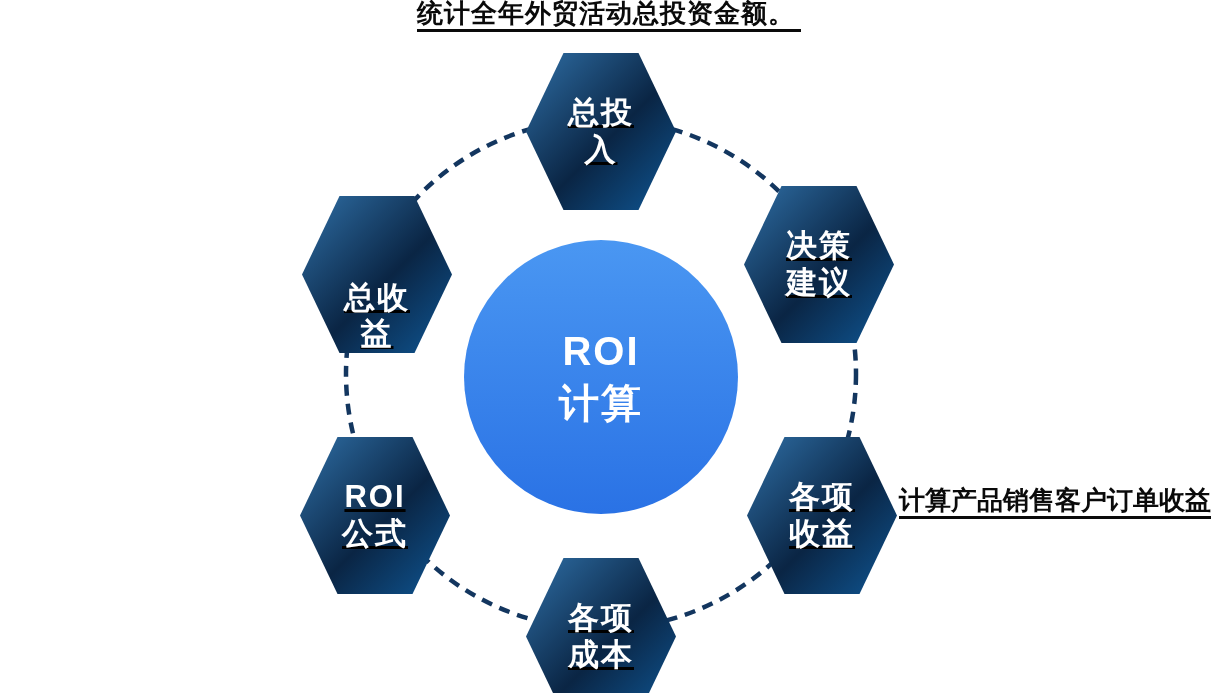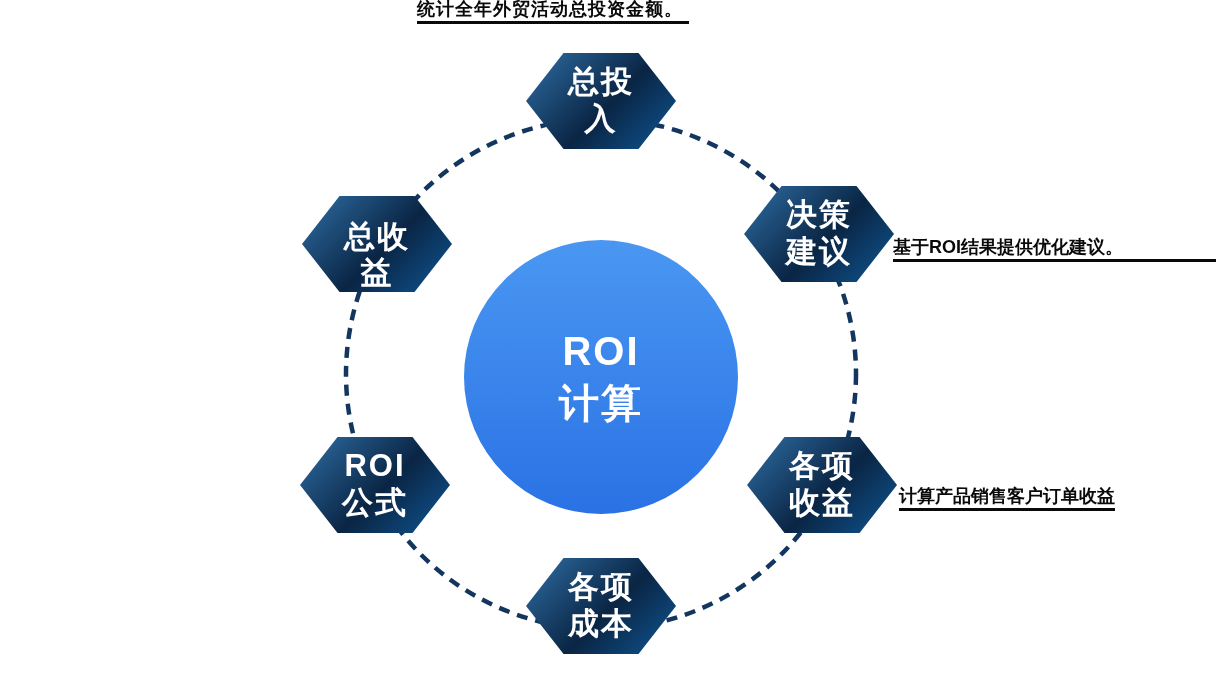--- a/index.html
+++ b/index.html
@@ -6,25 +6,26 @@
   .canvas{
     position:relative;
     width:1216px;height:693px;
     background:#ffffff;
     overflow:hidden;
     font-family:"Liberation Sans","DejaVu Sans",sans-serif;
   }
   .orbit{position:absolute;left:0;top:0;}
   .hex{
     position:absolute;
-    width:150px;height:96px;
+    width:150px;height:157px;
     clip-path:polygon(0 50%,25% 0,75% 0,100% 50%,75% 100%,25% 100%);
     background:linear-gradient(135deg,#2f6fa6 0%,#0a2544 55%,#0f5795 100%);
     display:flex;align-items:center;justify-content:center;
     text-align:center;
+    text-decoration:underline;
   }
   .hex-label{
     color:#ffffff;
     font-size:31px;font-weight:bold;
     line-height:1.18;letter-spacing:2px;
     white-space:pre-line;
   }
   .hex-ti{left:526px;top:53px;}
   .hex-tr{left:302px;top:196px;align-items:flex-end;}
   .hex-da{left:744px;top:186px;}
@@ -40,21 +41,21 @@
   }
   .circle-label{
     color:#ffffff;
     font-size:40px;font-weight:600;
     line-height:1.3;letter-spacing:2px;
     white-space:pre-line;
   }
   .caption{
     position:absolute;
     color:#0a0a0a;
-    font-size:18px;font-weight:bold;
+    font-size:26px;font-weight:bold;
     line-height:1.05;
     border-bottom:3px solid #0a0a0a;
     padding-bottom:2px;
     white-space:nowrap;
   }
   .cap-top{left:417px;top:0;letter-spacing:1px;padding-right:6px;}
   .cap-left{left:23px;top:236px;}
   .cap-right{left:893px;top:238px;width:323px;}
   .cap-formula{left:0;top:486px;padding-right:4px;}
   .cap-sales{left:899px;top:487px;}
@@ -97,16 +98,15 @@
     <span class="hex-label">各项
 成本</span>
   </div>
 
   <div class="center-circle">
     <span class="circle-label">ROI
 计算</span>
   </div>
 
   <div class="caption cap-top">统计全年外贸活动总投资金额。</div>
-  <div class="caption cap-right">基于ROI结果提供优化建议。</div>
   <div class="caption cap-sales">计算产品销售客户订单收益</div>
 
 </div>
 
 </body></html>

